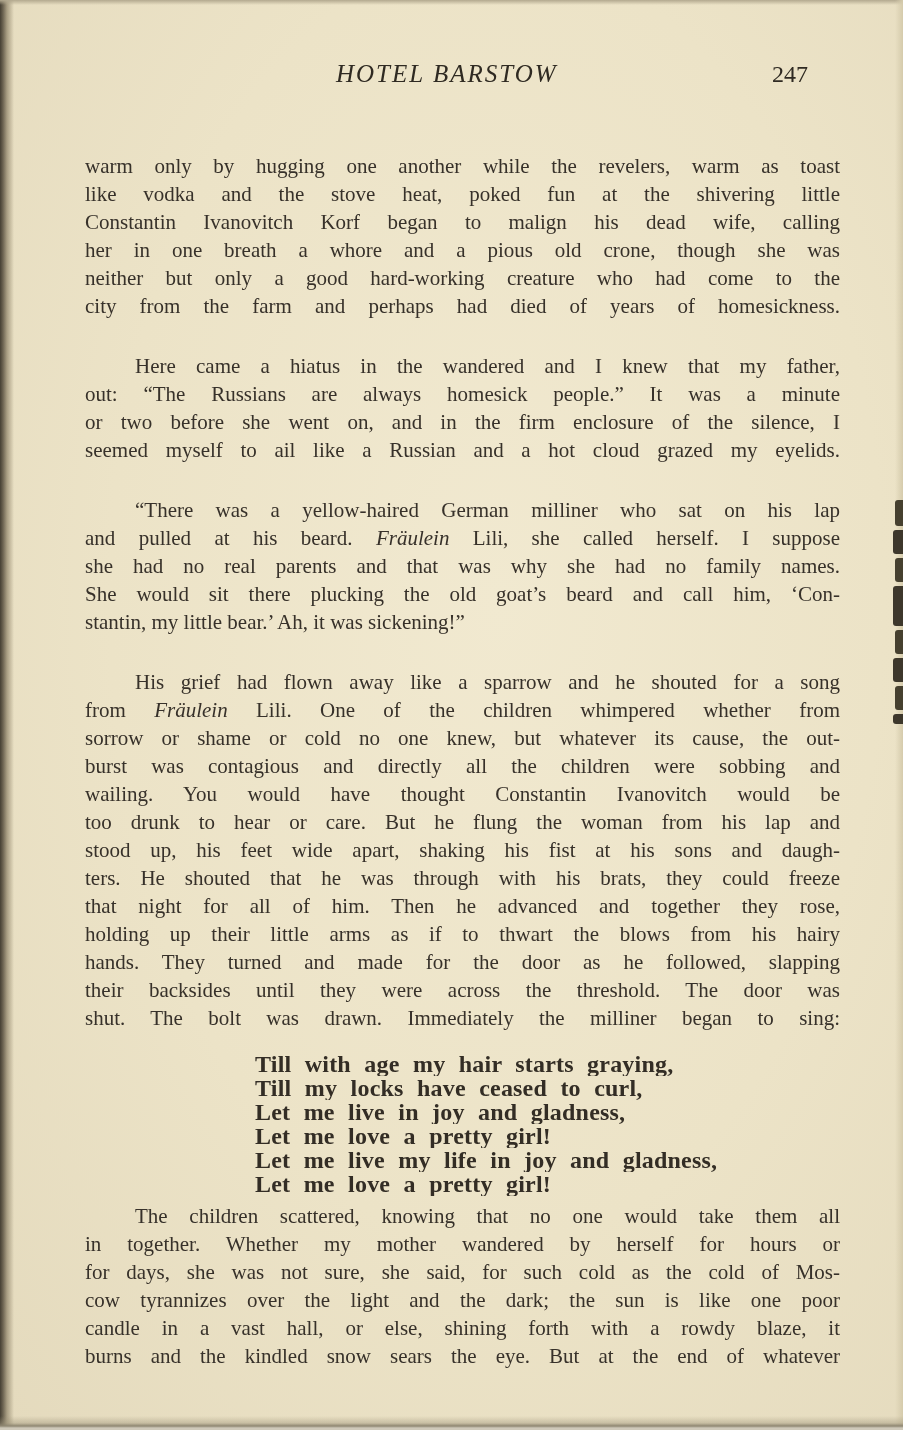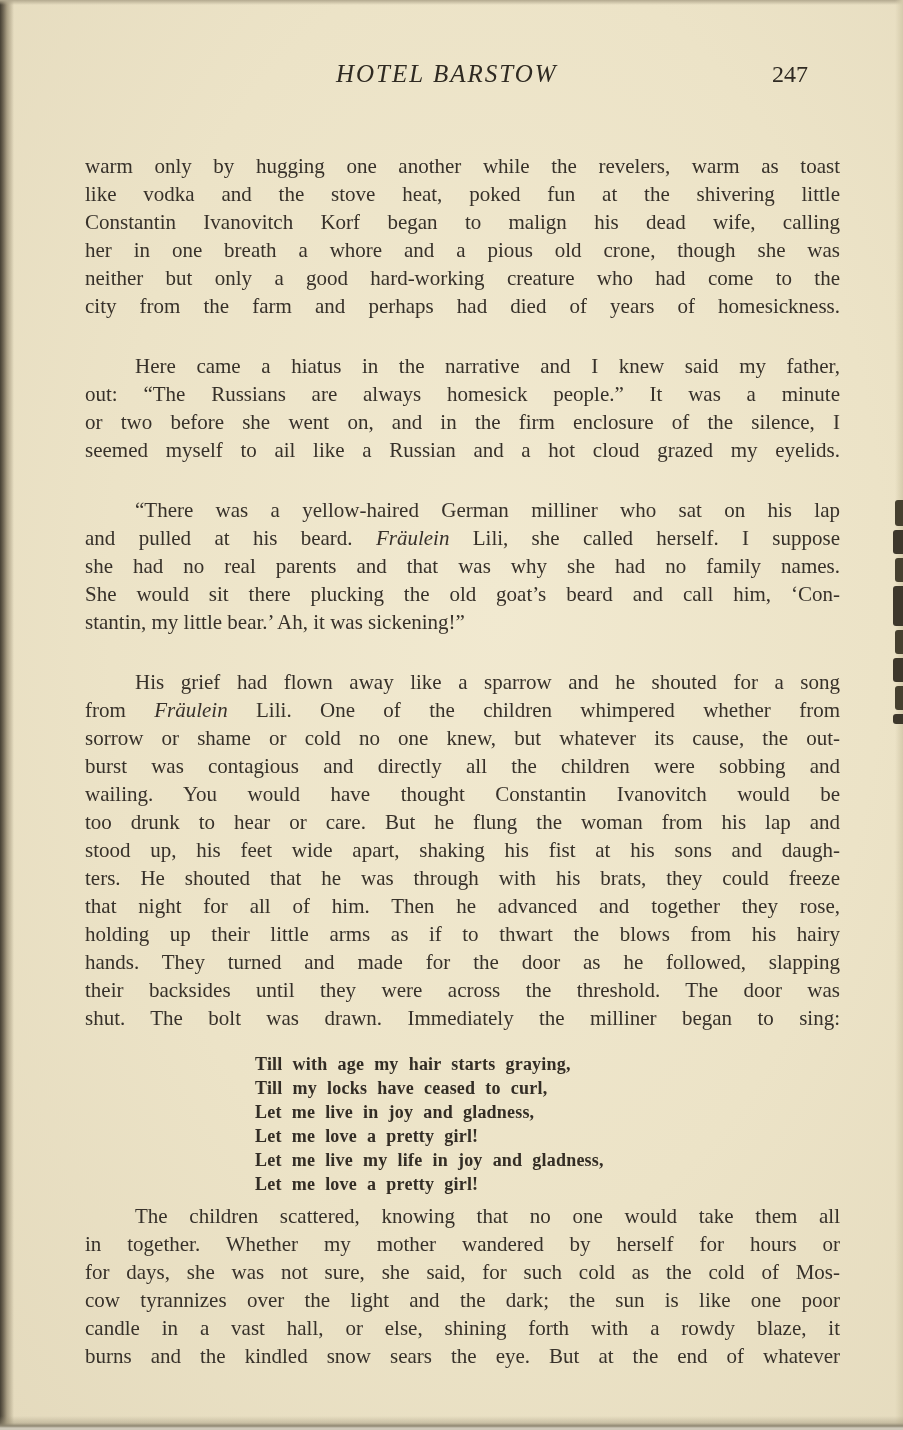--- a/index.html
+++ b/index.html
@@ -68,21 +68,21 @@
     text-align-last: justify;
     -moz-text-align-last: justify;
     height: 28px; overflow: hidden;
     white-space: normal;
   }
   .line.indent { text-indent: 50px; }
   .line.no-stretch { text-align: right; text-align-last: left; -moz-text-align-last: left; }
 
   .block.verse {
     margin: 20px 0 0 170px;
-    font-size: 18px; font-weight: bold; line-height: 24px;
+    font-size: 24px; font-weight: bold; line-height: 24px;
     word-spacing: 0.30em; letter-spacing: 0.2px;
     color: #332d25;
   }
   .block.verse .line { height: 24px; }
   .block.closing { margin-top: 6px; }
 </style>
 </head>
 <body>
 
 <div class="page">
@@ -95,21 +95,21 @@
   <div class="text-block">
       <div class="block prose">
         <div class="line">warm only by hugging one another while the revelers, warm as toast</div>
         <div class="line">like vodka and the stove heat, poked fun at the shivering little</div>
         <div class="line">Constantin Ivanovitch Korf began to malign his dead wife, calling</div>
         <div class="line">her in one breath a whore and a pious old crone, though she was</div>
         <div class="line">neither but only a good hard-working creature who had come to the</div>
         <div class="line">city from the farm and perhaps had died of years of homesickness.</div>
       </div>
       <div class="block prose">
-        <div class="line indent">Here came a hiatus in the narrative and I knew said my father,</div>
+        <div class="line indent">Here came a hiatus in the wandered and I knew that my father,</div>
         <div class="line">out: “The Russians are always homesick people.” It was a minute</div>
         <div class="line">or two before she went on, and in the firm enclosure of the silence, I</div>
         <div class="line">seemed myself to ail like a Russian and a hot cloud grazed my eyelids.</div>
       </div>
       <div class="block prose">
         <div class="line indent">“There was a yellow-haired German milliner who sat on his lap</div>
         <div class="line">and pulled at his beard. <i>Fräulein</i> Lili, she called herself. I suppose</div>
         <div class="line">she had no real parents and that was why she had no family names.</div>
         <div class="line">She would sit there plucking the old goat’s beard and call him, ‘Con-</div>
         <div class="line no-stretch">stantin, my little bear.’ Ah, it was sickening!”</div>

